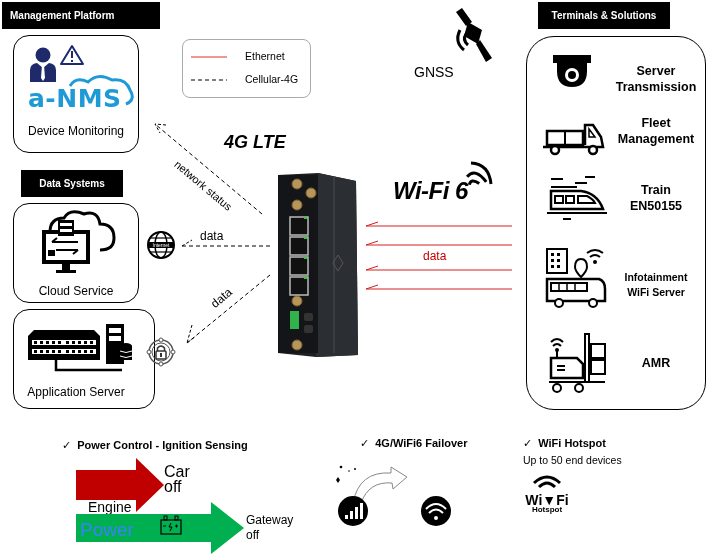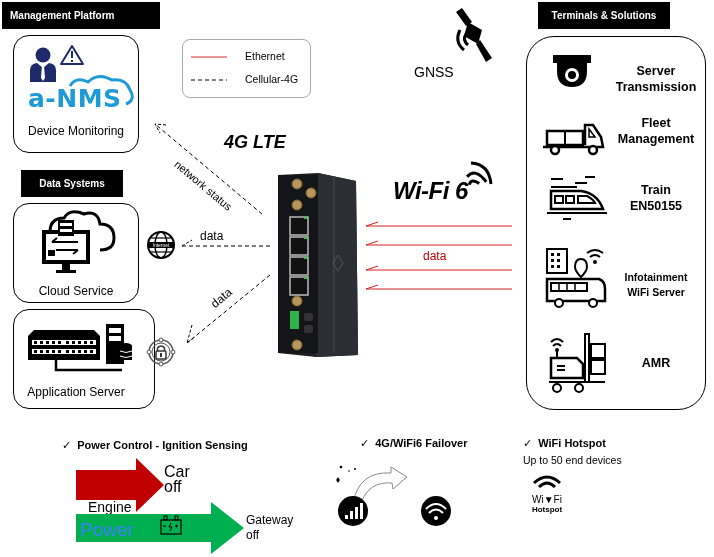--- a/index.html
+++ b/index.html
@@ -350,15 +350,15 @@
 
 <div class="abs feat" style="left:523px;top:437px;">
   <span class="check">✓</span><span>WiFi Hotspot</span>
 </div>
 <div class="abs" style="left:523px;top:454px;font-size:10.5px;">Up to 50 end devices</div>
 <div class="abs" style="left:522px;top:475px;width:50px;text-align:center;">
   <svg width="30" height="16" viewBox="0 0 30 16">
     <path d="M2 8 Q15 -4 28 8" fill="none" stroke="#000" stroke-width="3"></path>
     <path d="M7 12 Q15 4 23 12" fill="none" stroke="#000" stroke-width="3"></path>
   </svg>
-  <div style="font-size:10px;font-weight:normal;line-height:10px;">Wi▼Fi</div>
+  <div style="font-size:14px;font-weight:bold;line-height:10px;">Wi▼Fi</div>
   <div style="font-size:8px;font-weight:bold;line-height:10px;">Hotspot</div>
 </div>
 
 </body></html>

